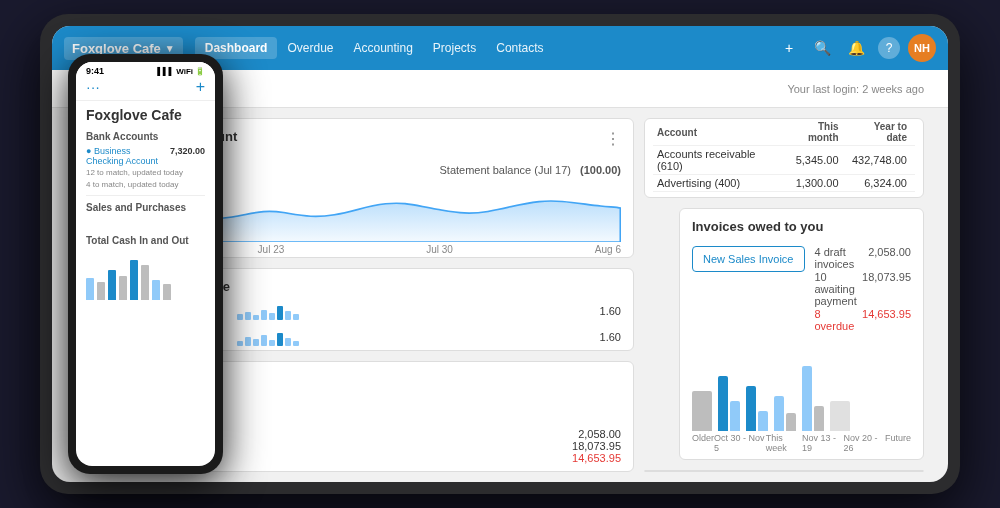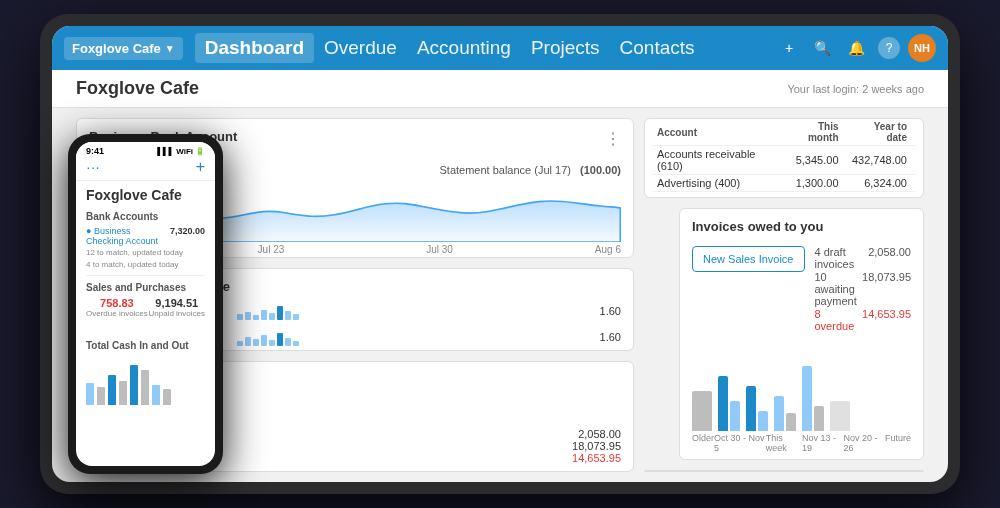--- a/index.html
+++ b/index.html
@@ -66,21 +66,21 @@
     .nav-links {
       display: flex;
       align-items: center;
       gap: 0;
       margin-left: 8px;
       flex: 1;
     }
 
     .nav-link {
       color: rgba(255,255,255,0.9);
-      font-size: 19px;
+      font-size: 12px;
       padding: 4px 10px;
       cursor: pointer;
       border-radius: 4px;
       white-space: nowrap;
     }
 
     .nav-link.active {
       background: rgba(255,255,255,0.2);
       font-weight: 600;
       color: white;
@@ -426,21 +426,21 @@
     .cashflow-card {
       flex: 1;
     }
 
     
     .phone-frame {
       position: absolute;
       left: 28px;
       bottom: 20px;
       width: 155px;
-      height: 340px;
+      height: 420px;
       background: #1a1a1a;
       border-radius: 22px;
       padding: 8px;
       box-shadow: 0 10px 40px rgba(0,0,0,0.9);
       z-index: 10;
     }
 
     .phone-screen {
       width: 100%;
       height: 100%;
@@ -603,30 +603,20 @@
             <span class="phone-account-name">● Business Checking Account</span>
             <span class="phone-account-amount">7,320.00</span>
           </div>
           <div class="phone-account-sub">12 to match, updated today</div>
         </div>
         <div style="margin-top:3px;">
           <div class="phone-account-sub">4 to match, updated today</div>
         </div>
         <hr class="phone-divider">
         <div class="phone-section-title">Sales and Purchases</div>
-        <div class="phone-sales-row">
-          <div class="phone-sales-item">
-            <div class="phone-sales-amount" style="color:#e53935;">758.83</div>
-            <div class="phone-sales-label">Overdue invoices</div>
-          </div>
-          <div class="phone-sales-item">
-            <div class="phone-sales-amount">9,194.51</div>
-            <div class="phone-sales-label">Unpaid invoices</div>
-          </div>
-        </div>
         <div class="phone-cashflow-title">Total Cash In and Out</div>
         <div class="phone-mini-bars">
           <div class="pmbar" style="width:8px;height:22px;background:#90caf9;"></div>
           <div class="pmbar" style="width:8px;height:18px;background:#bdbdbd;"></div>
           <div class="pmbar" style="width:8px;height:30px;background:#1c8ac9;"></div>
           <div class="pmbar" style="width:8px;height:24px;background:#bdbdbd;"></div>
           <div class="pmbar" style="width:8px;height:40px;background:#1c8ac9;"></div>
           <div class="pmbar" style="width:8px;height:35px;background:#bdbdbd;"></div>
           <div class="pmbar" style="width:8px;height:20px;background:#90caf9;"></div>
           <div class="pmbar" style="width:8px;height:16px;background:#bdbdbd;"></div>

